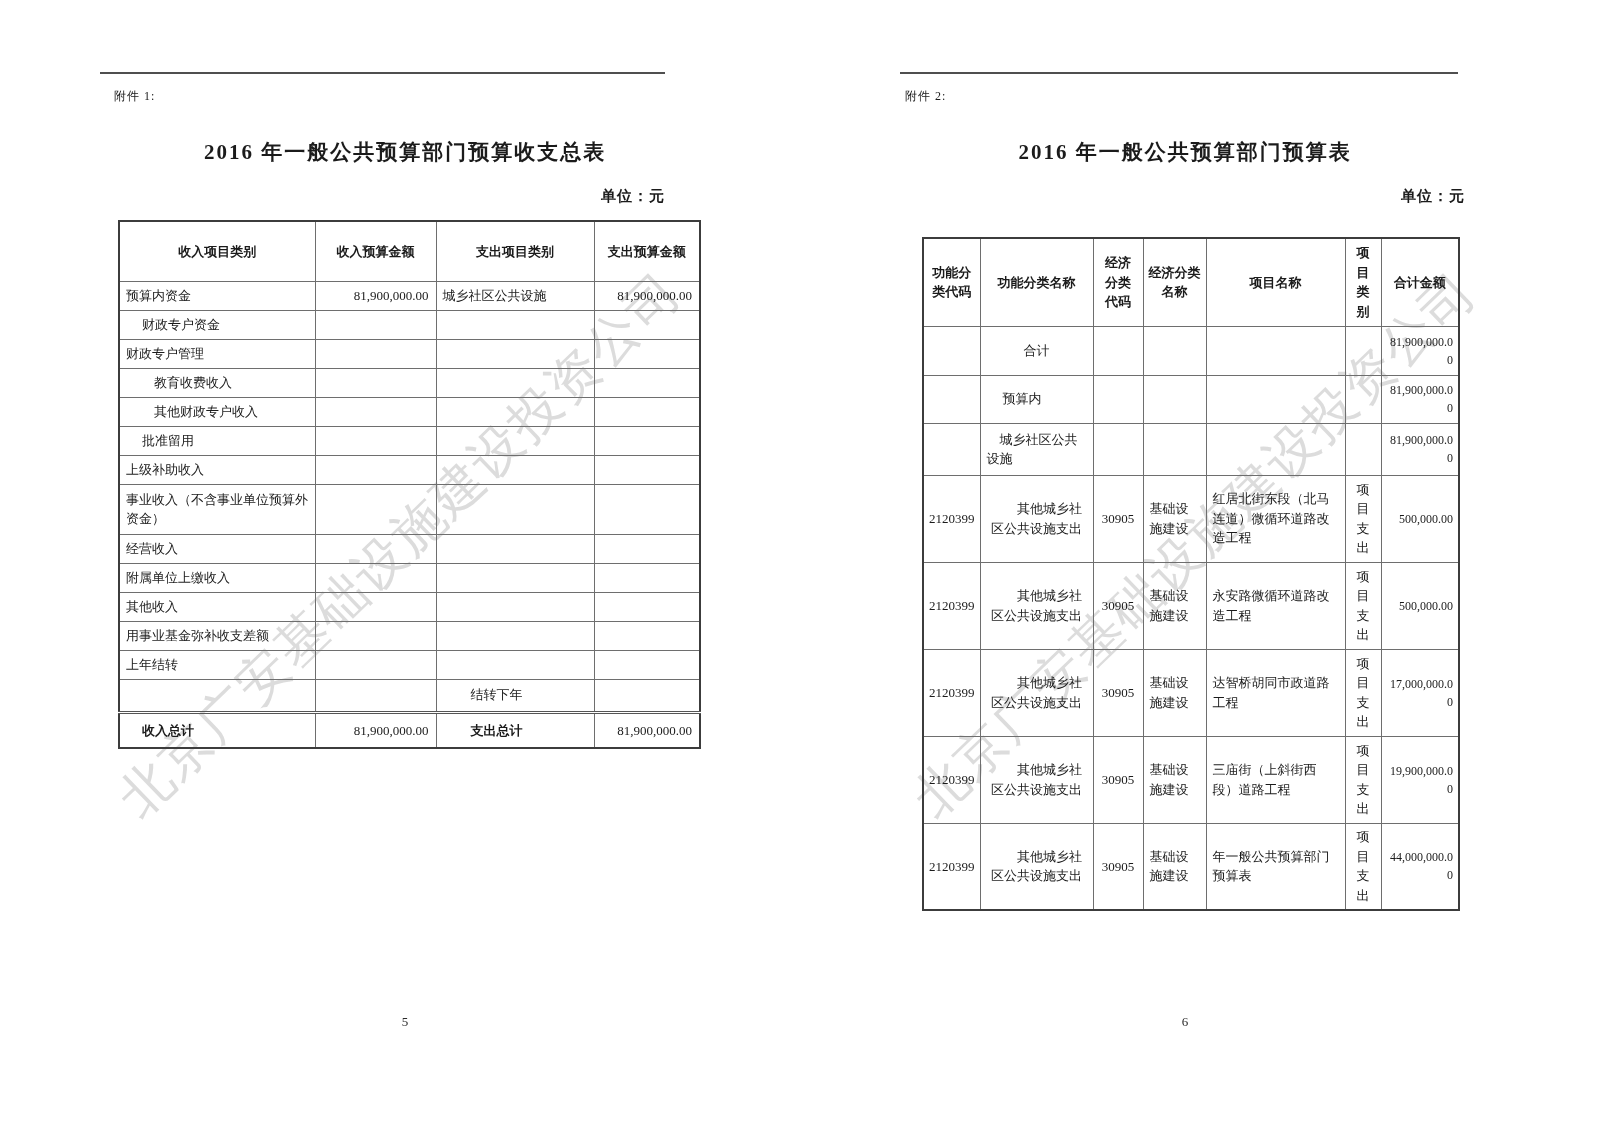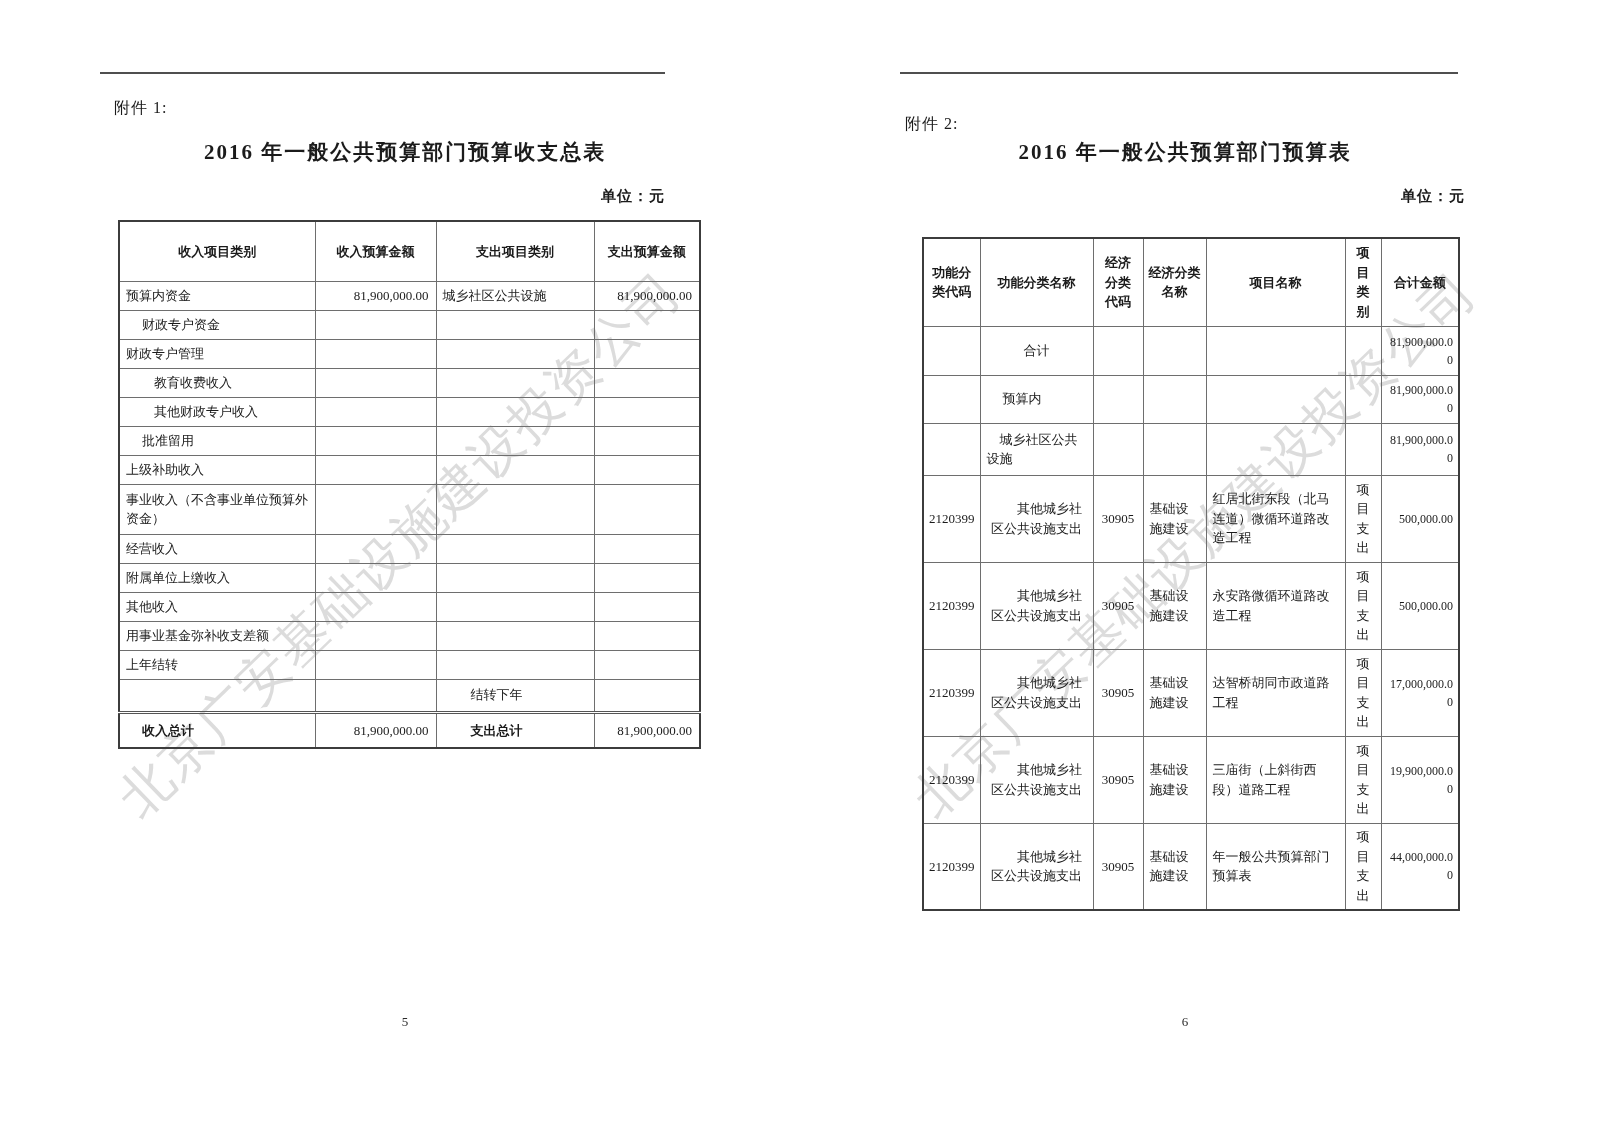--- a/index.html
+++ b/index.html
@@ -7,22 +7,22 @@
     width:1600px;height:1132px;position:relative;background:#ffffff;
     font-family:"Liberation Serif","DejaVu Serif",serif;color:#1b1b1b;
     overflow:hidden;
   }
   .page{position:absolute;top:0;height:1132px;}
   #pageL{left:100px;width:610px;}
   #pageR{left:900px;width:570px;}
   .rule{position:absolute;top:72px;left:0;border-top:2px solid #4f4f4f;height:0;}
   #pageL .rule{width:565px;}
   #pageR .rule{width:558px;}
-  .att{position:absolute;top:98px;left:14px;font-size:16px;letter-spacing:1px;}
-  #pageR .att{left:5px;margin-top:16px;}
+  .att{position:absolute;top:88px;left:14px;font-size:12px;letter-spacing:1px;}
+  #pageR .att{left:5px;}
   .title{position:absolute;top:138px;left:0;width:100%;text-align:center;
          font-size:21px;font-weight:bold;letter-spacing:2px;}
   .unit{position:absolute;top:187px;font-size:15px;font-weight:bold;letter-spacing:1px;}
   #pageL .unit{right:45px;}
   #pageR .unit{right:5px;}
   .wm{position:absolute;left:300px;top:545px;
       transform:translate(-50%,-50%) rotate(-44deg);
       font-size:52px;letter-spacing:2px;white-space:nowrap;
       color:rgba(155,155,155,0.35);z-index:0;pointer-events:none;}
   #pageR .wm{left:295px;}

